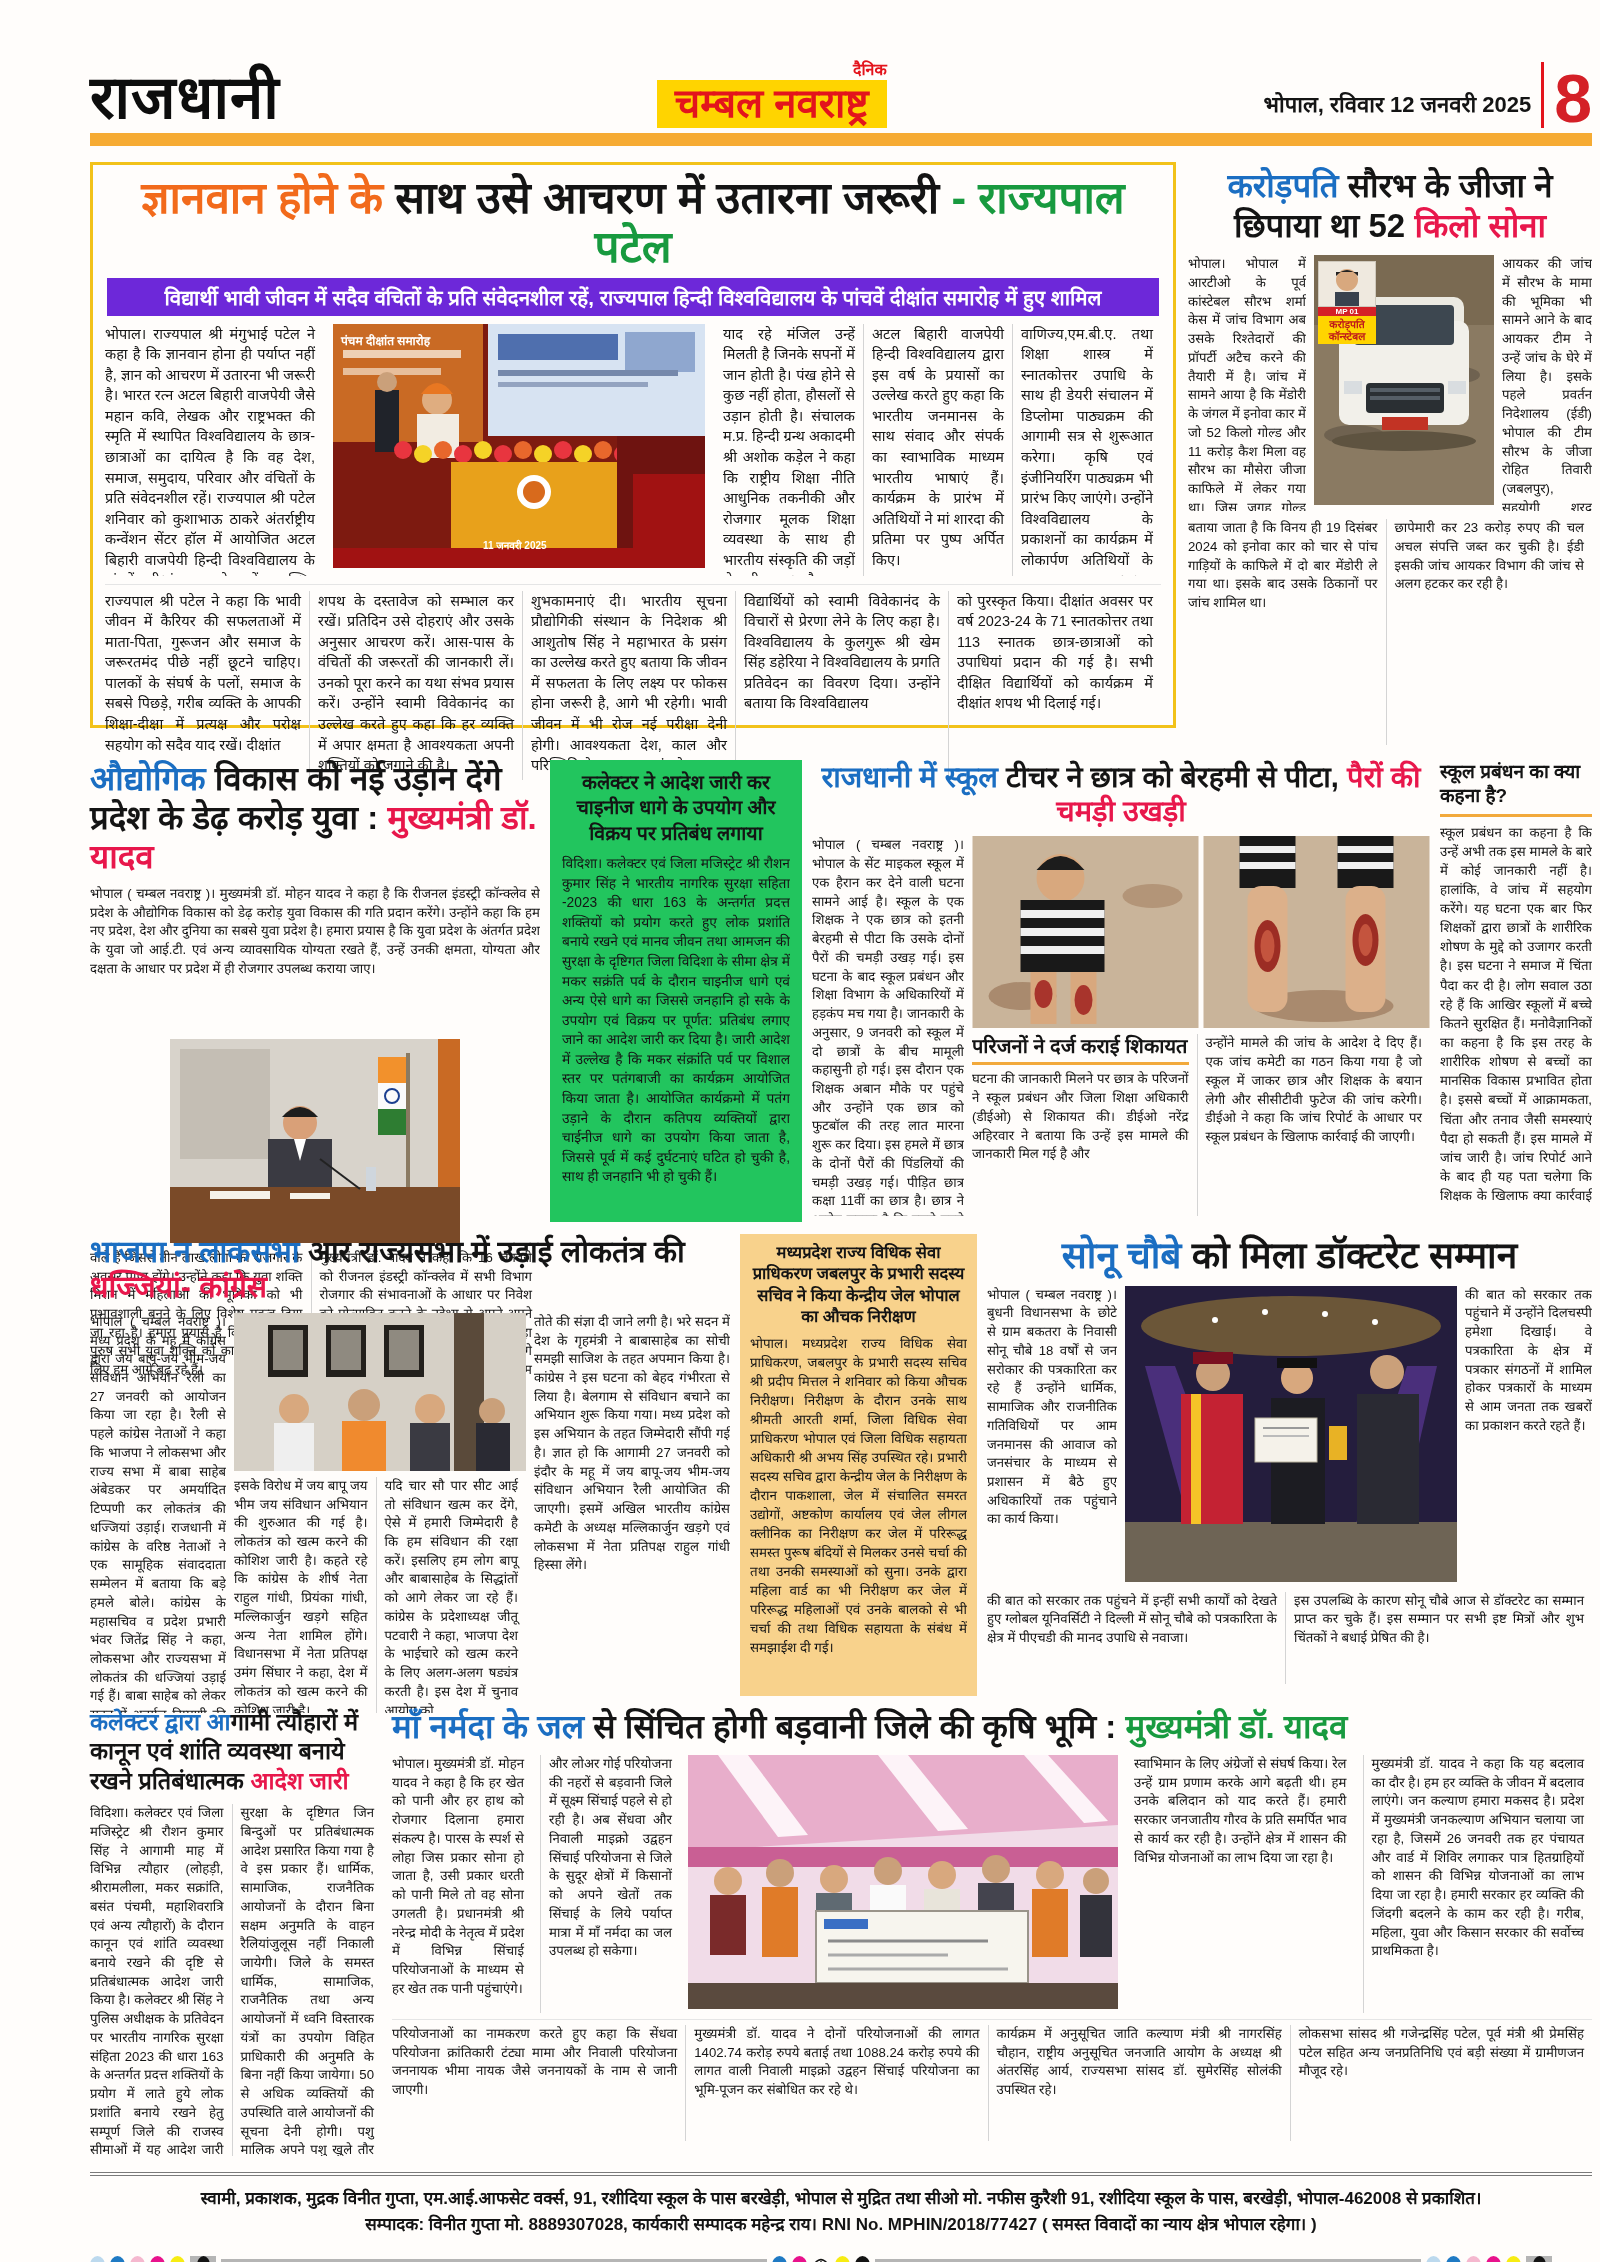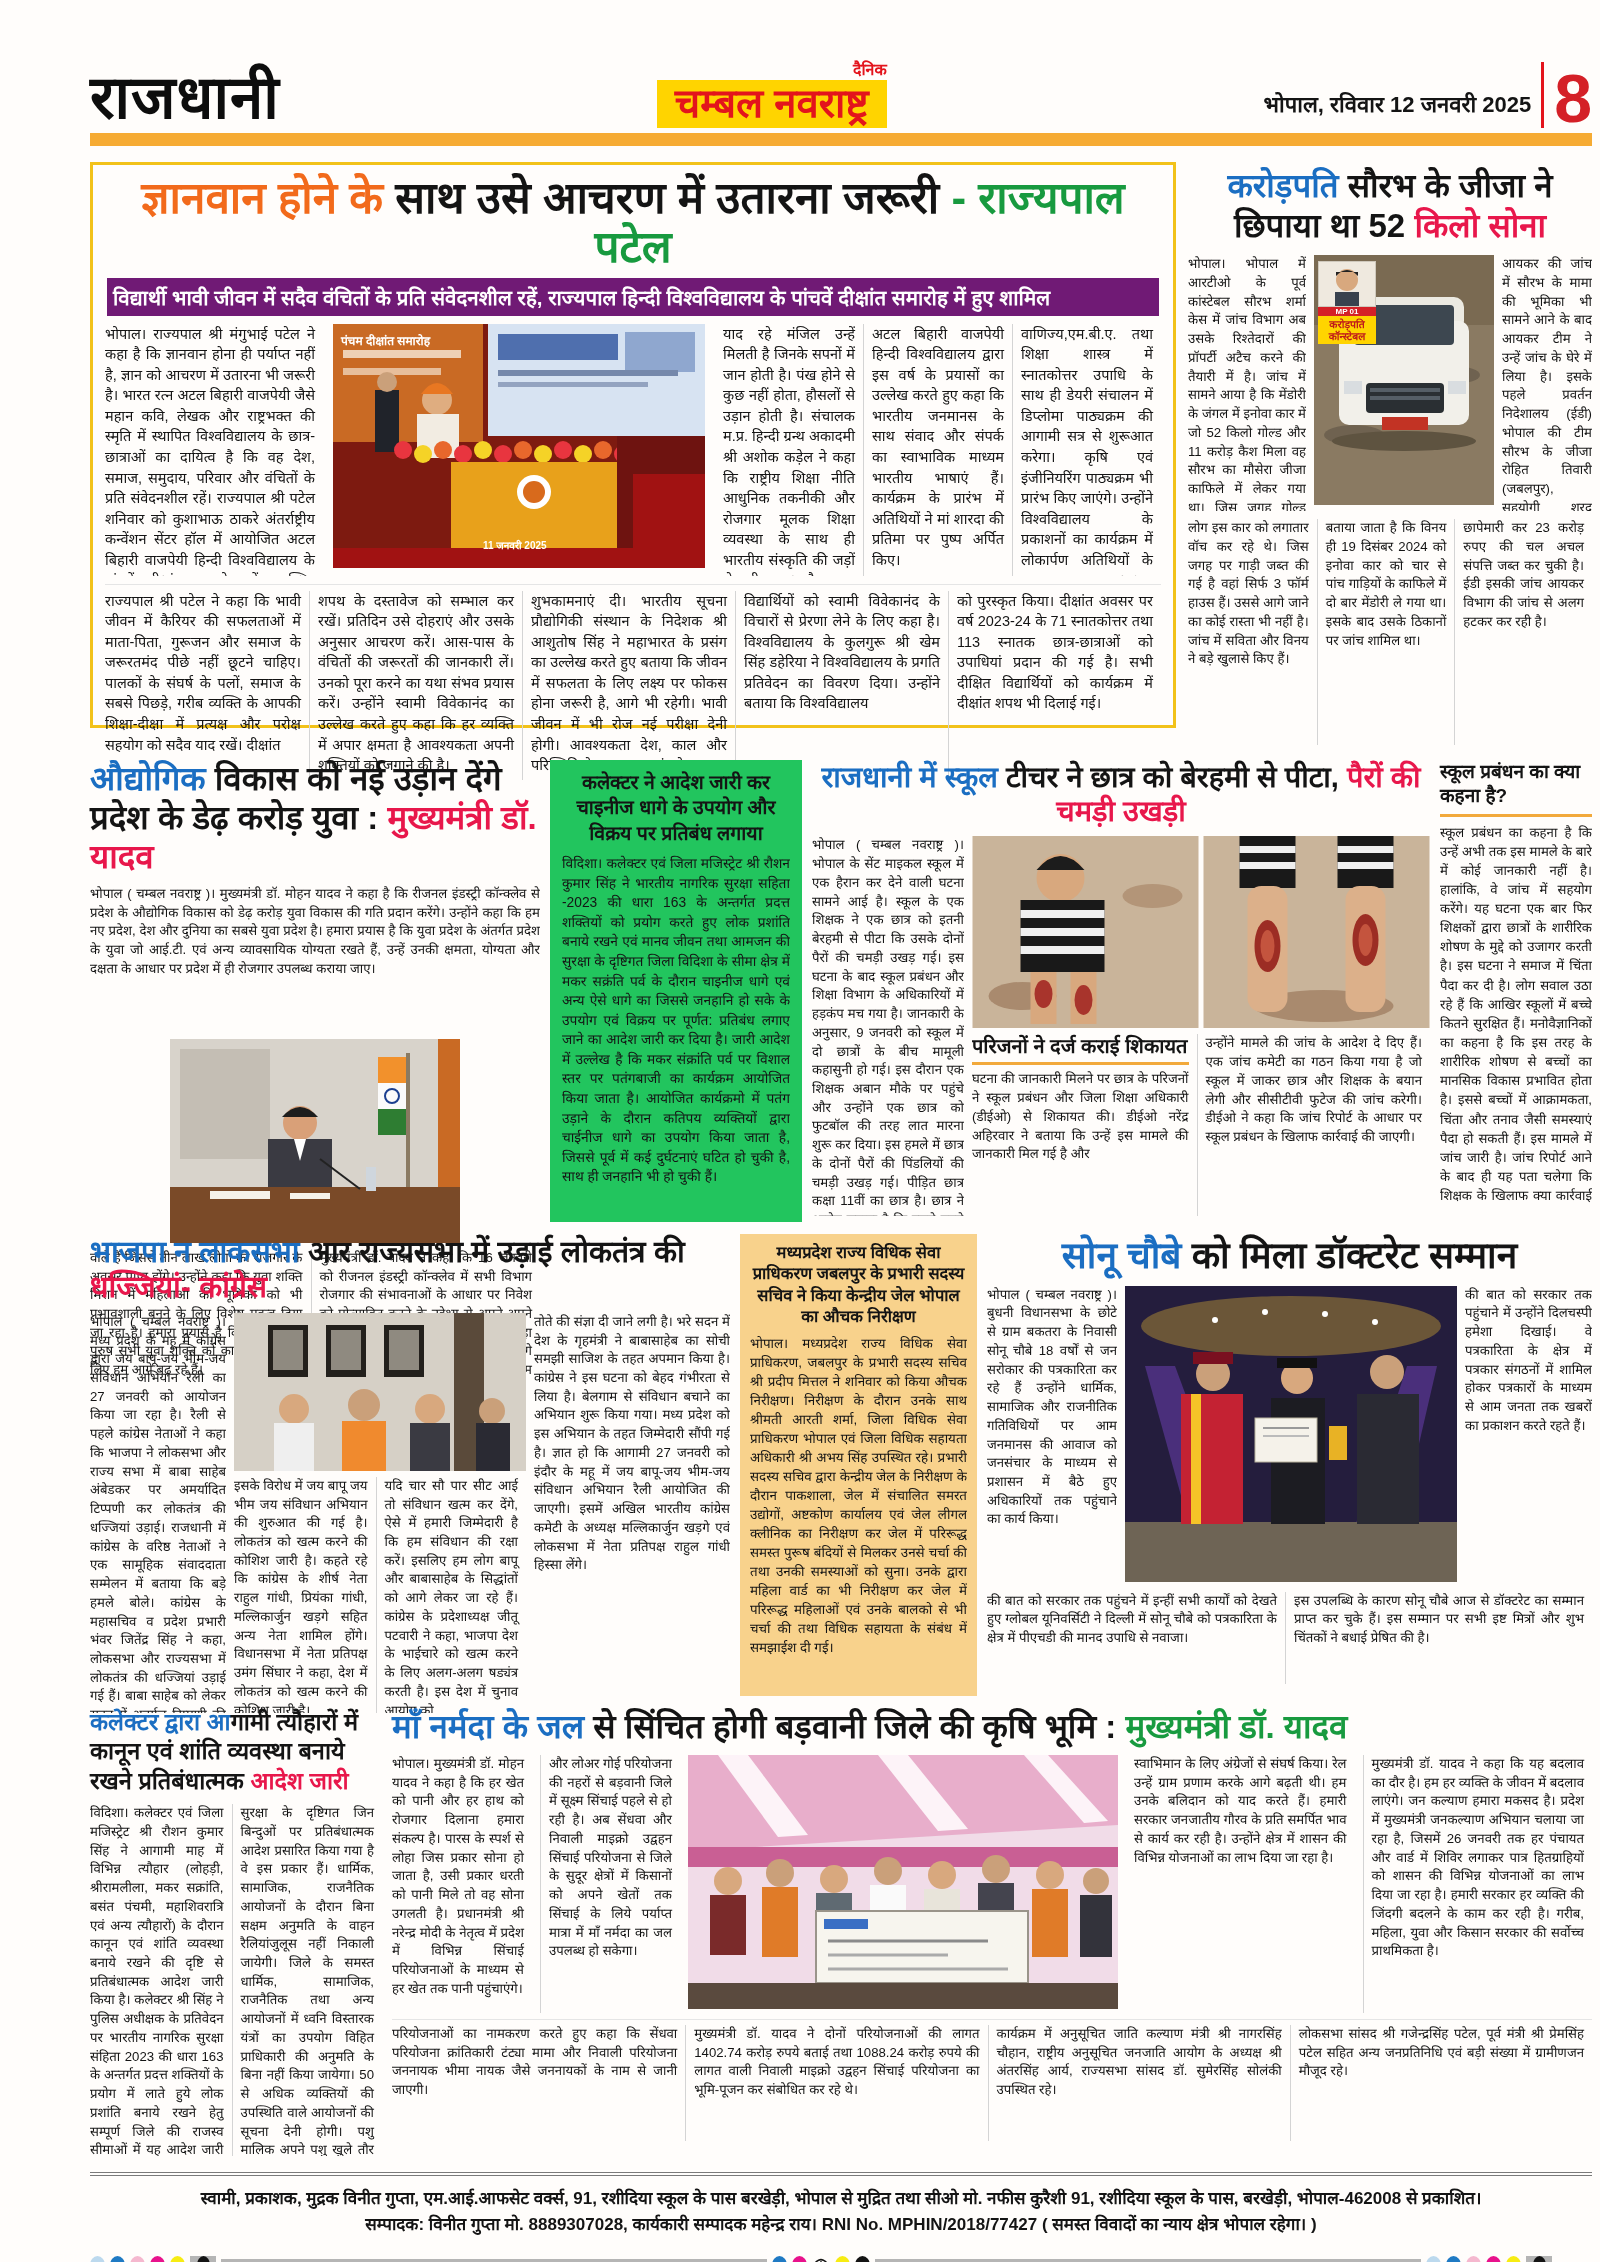--- a/index.html
+++ b/index.html
@@ -27,21 +27,21 @@
   .cols > .col + .col { border-left:1px solid #d4d4d4; }
   .sm { font-size:13.2px; }
   .c-orange { color:#f26a1b; } .c-green { color:#189a3f; }
   .c-blue { color:#1b6ec2; } .c-red { color:#e8174b; }
   figure { position:relative; overflow:hidden; }
   figure svg { display:block; width:100%; height:100%; }
   
   .row1 { margin-top:16px; height:566px; }
   .lead-box { width:1086px; border:3px solid #f2c21a; padding:4px 12px 8px; }
   .lead-headline { font-size:44px; font-weight:bold; text-align:center; line-height:1.12; margin:4px 0 6px; }
-  .lead-subhead { background:#701a75; color:#fff; font-weight:bold; font-size:20.5px; text-align:left;
+  .lead-subhead { background:#6d28d9; color:#fff; font-weight:bold; font-size:20.5px; text-align:center;
                   padding:5px 6px; margin:0 2px 8px; }
   .lead-top { display:flex; height:252px; overflow:hidden; }
   .lead-photo { flex:0 0 372px; height:244px; margin:0 10px; }
   .lead-bottom { display:flex; height:196px; margin-top:8px; border-top:1px solid #e5e5e5; padding-top:6px; }
   .ph-label { position:absolute; color:#fff; font-weight:bold; }
   .ph-label.top { left:8px; top:8px; font-size:12px; }
   .ph-label.podium { left:150px; bottom:16px; font-size:10px; }
   .gold-story { flex:1; }
   .gold-headline { font-size:33px; font-weight:bold; line-height:1.2; text-align:center; margin:4px 0 10px; }
   .gold-top { display:flex; gap:8px; height:256px; }
@@ -234,21 +234,20 @@
                     <rect x="16" y="30" width="24" height="14" fill="#39424e"></rect>
                   </svg>
             </div>
             <span class="badge-plate">MP 01</span>
             <span class="badge-label">करोड़पति कॉन्स्टेबल</span>
           </div>
         </figure>
         <div class="col sm">आयकर की जांच में सौरभ के मामा की भूमिका भी सामने आने के बाद आयकर टीम ने उन्हें जांच के घेरे में लिया है। इसके पहले प्रवर्तन निदेशालय (ईडी) भोपाल की टीम सौरभ के जीजा रोहित तिवारी (जबलपुर), सहयोगी शरद जायसवाल (भोपाल) और चेतन सिंह गौर के यहां</div>
       </div>
       <div class="gold-bottom cols">
-        <div class="col sm">लोग इस कार को लगातार वॉच कर रहे थे। जिस जगह पर गाड़ी जब्त की गई है वहां सिर्फ 3 फॉर्म हाउस हैं। उससे आगे जाने का कोई रास्ता भी नहीं है। जांच में सविता और विनय ने बड़े खुलासे किए हैं।</div>
         <div class="col sm">बताया जाता है कि विनय ही 19 दिसंबर 2024 को इनोवा कार को चार से पांच गाड़ियों के काफिले में दो बार मेंडोरी ले गया था। इसके बाद उसके ठिकानों पर जांच शामिल था।</div>
         <div class="col sm">छापेमारी कर 23 करोड़ रुपए की चल अचल संपत्ति जब्त कर चुकी है। ईडी इसकी जांच आयकर विभाग की जांच से अलग हटकर कर रही है।</div>
       </div>
     </article>
   </section>
 
   <section class="row row2">
     <article class="cm-story">
       <h2 class="story-h2">
         <span class="c-blue">औद्योगिक</span>

